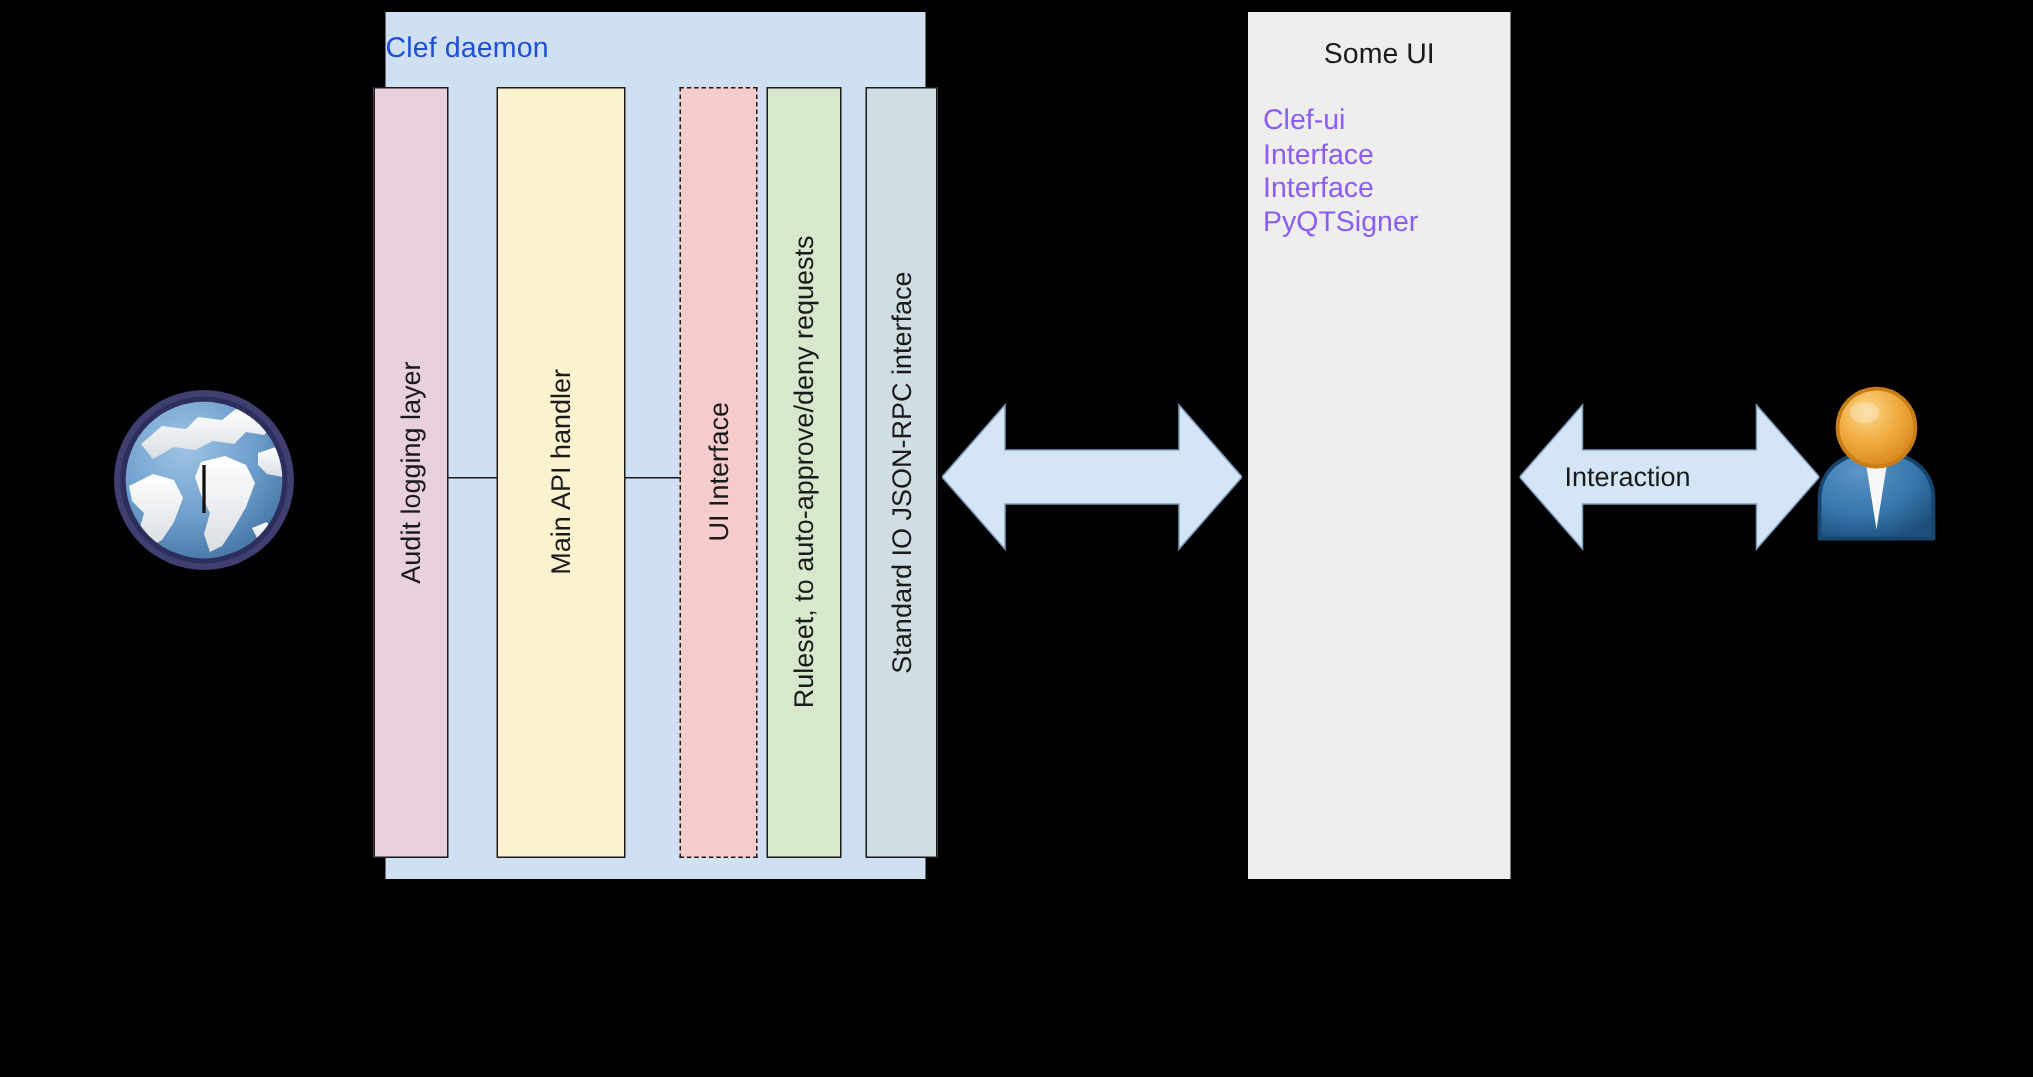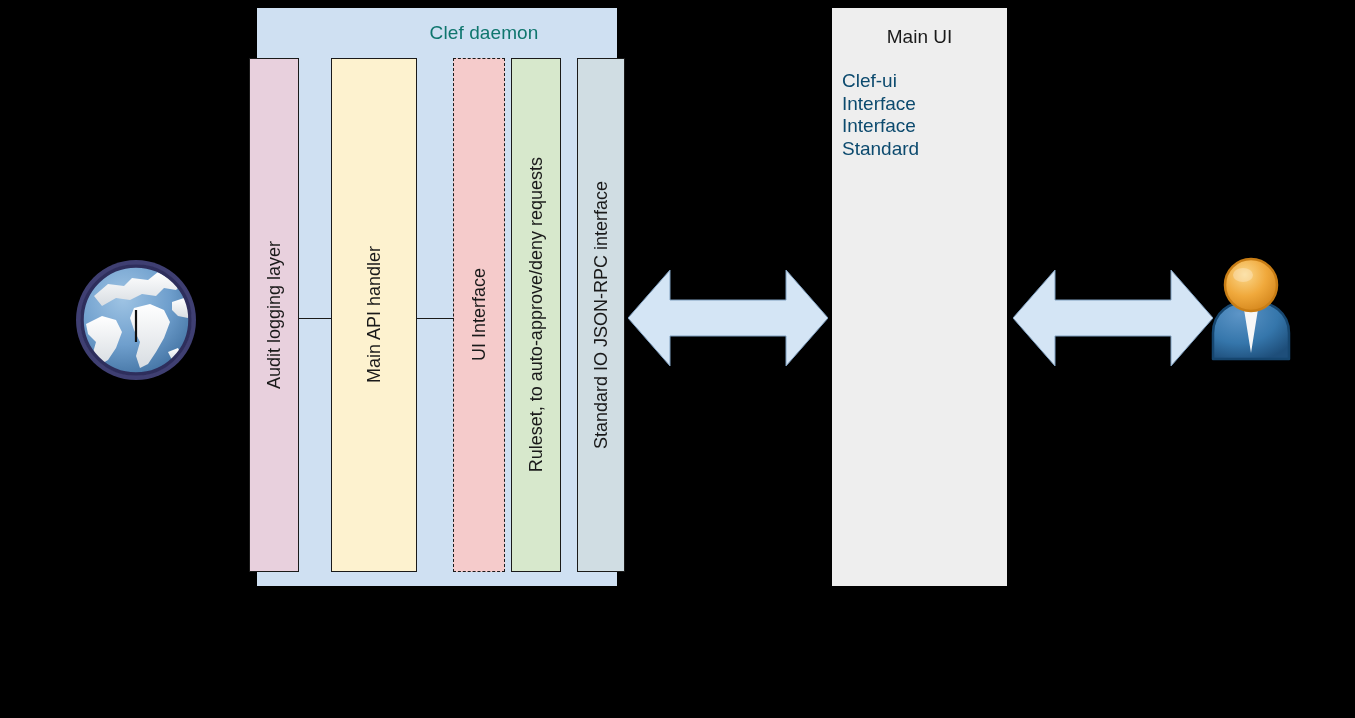--- a/index.html
+++ b/index.html
@@ -24,25 +24,23 @@
     width: 360px;
     height: 578px;
     background: #cfe0f2;
     box-sizing: border-box;
   }
   #clef-title {
     position: absolute;
     left: 0;
     top: 14px;
     width: 100%;
-    text-align: center;
     font-size: 19px;
-    color: #0f766e;
+    color: #1d4ed8;
     letter-spacing: 0.1px;
-    padding-left: 47px;
   }
 
   
   .vcol {
     position: absolute;
     top: 58px;
     height: 514px;
     box-sizing: border-box;
     border: 1.4px solid #1a1a1a;
     display: flex;
@@ -98,21 +96,21 @@
     position: absolute;
     left: 10px;
     top: 62px;
     margin: 0;
     padding: 0;
     list-style: none;
   }
   #some-ui-list li {
     font-size: 19px;
     line-height: 22.5px;
-    color: #0c4a6e;
+    color: #8b5cf6;
     white-space: nowrap;
   }
 
   
   .darrow {
     position: absolute;
     top: 268px;
     height: 100px;
   }
   .darrow svg { display: block; }
@@ -171,39 +169,40 @@
   <span class="vlabel">Ruleset, to auto-approve/deny requests</span>
 </div>
 <div class="vcol" id="col-stdio">
   <span class="vlabel">Standard IO JSON-RPC interface</span>
 </div>
 
 <div class="connector" id="conn-1"></div>
 <div class="connector" id="conn-2"></div>
 
 <div id="some-ui-panel">
-  <div id="some-ui-title">Main UI</div>
+  <div id="some-ui-title">Some UI</div>
   <ul id="some-ui-list">
     <li>Clef-ui</li>
     <li>Interface</li>
     <li>Interface</li>
-    <li>Standard</li>
+    <li>PyQTSigner</li>
   </ul>
 </div>
 
 <div class="darrow" id="arrow-stdio">
   <svg width="200" height="100" viewBox="0 0 200 100">
     <polygon points="0,50 42,2 42,32 158,32 158,2 200,50 158,98 158,68 42,68 42,98" fill="#d4e5f5" stroke="#7f9fbf" stroke-width="1"></polygon>
   </svg>
 </div>
 
 <div class="darrow" id="arrow-user">
   <svg width="200" height="100" viewBox="0 0 200 100">
     <polygon points="0,50 42,2 42,32 158,32 158,2 200,50 158,98 158,68 42,68 42,98" fill="#d4e5f5" stroke="#7f9fbf" stroke-width="1"></polygon>
   </svg>
+  <div class="alabel">Interaction</div>
 </div>
 
 <div id="globe-icon">
   <svg width="128" height="128" viewBox="0 0 128 128">
     <defs>
       <radialGradient id="oceanGrad" cx="38%" cy="30%" r="78%">
         <stop offset="0%" stop-color="#9fc4e4"></stop>
         <stop offset="55%" stop-color="#6f9fcd"></stop>
         <stop offset="100%" stop-color="#3f6f9f"></stop>
       </radialGradient>

